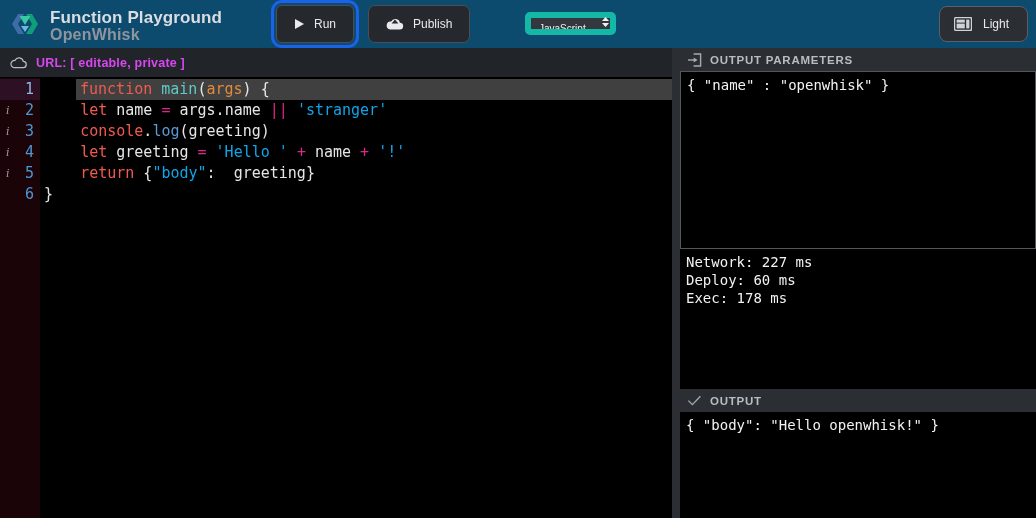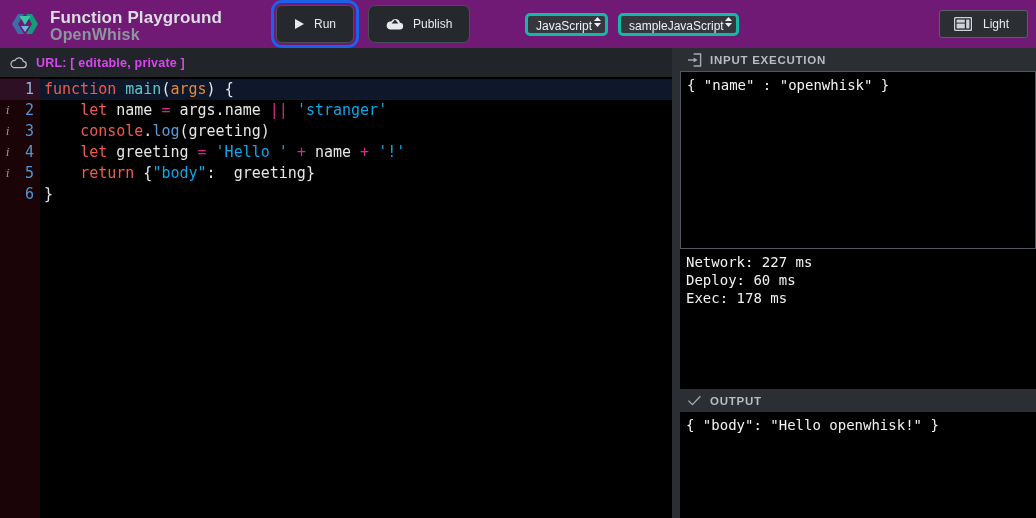--- a/index.html
+++ b/index.html
@@ -12,21 +12,21 @@
   #app {
     position: relative;
     width: 1036px; height: 518px;
     display: flex; flex-direction: column;
     background: #2b2e33;
   }
 
   
   .header {
     height: 48px; flex: 0 0 48px;
-    background: #701a75;
+    background: #0c4a6e;
     display: flex; 
     padding: 0 8px 0 10px;
     position: relative;
   }
   .brand { display: flex; align-items: center; gap: 10px; }
   .brand-logo { width: 30px; height: 30px; display: block; }
   .brand-text { display: flex; flex-direction: column; justify-content: center; line-height: 1; }
   .brand-title {
     font-size: 17px; font-weight: bold; color: #dadde1;
     letter-spacing: 0.1px; line-height: 19px;
@@ -60,46 +60,46 @@
   }
   .btn .glyph { display: inline-flex; align-items: center; justify-content: center; }
 
   .selects {
     position: absolute; left: 525px; top: 0;
     height: 48px; display: flex; align-items: center; gap: 10px;
   }
   select.sel {
     appearance: none; -webkit-appearance: none;
     background: #34373d;
-    border: 3px solid #14b8a6;
+    border: 6px solid #14b8a6;
     border-radius: 5px;
     color: #f0f1f3;
-    font-size: 12px;
+    font-size: 10px;
     font-family: "Liberation Sans", sans-serif;
     height: 23px;
-    padding: 0 12px 0 8px;
+    padding: 0 24px 0 8px;
     cursor: pointer;
     line-height: 21px;
   }
   .selwrap { position: relative; display: inline-block; }
   .selwrap .arrows {
     position: absolute; right: 6px; top: 50%;
     transform: translateY(-50%);
     pointer-events: none; display: block;
   }
 
   .header-right {
     position: absolute; right: 8px; top: 0;
     height: 48px; display: flex; align-items: center;
   }
   .btn-light {
     background: #2b2e33;
     border: 1px solid #5a5f68;
-    border-radius: 3px;
-    height: 28px; padding: 0 18px 0 14px;
+    border-radius: 8px;
+    height: 36px; padding: 0 18px 0 14px;
     gap: 11px;
   }
 
   
   .body {
     flex: 1 1 auto;
     display: flex;
     min-height: 0;
     background: #2b2e33;
   }
@@ -166,21 +166,21 @@
     font-size: 8px; color: #7a7a80; line-height: 21px;
   }
   .cl {
     height: 21px; line-height: 21px;
     font-family: "DejaVu Sans Mono", monospace;
     font-size: 15px;
     color: #e6e6e6;
     white-space: pre;
     padding-left: 4px;
   }
-  .cl.active { background: #0f172a; }
+  .cl.active { background: #404040; margin-left: 36px; }
   .k  { color: #f05a4f; }          
   .fn { color: #5ec8c8; }          
   .pa { color: #e08a3c; }          
   .st { color: #0ea5e9; }          
   .op { color: #e0268c; }          
   .me { color: #5a9ad6; }          
   .id { color: #e6e6e6; }
   .pn { color: #e6e6e6; }
 
   
@@ -275,31 +275,20 @@
           <option>JavaScript</option>
         </select>
         <span class="arrows">
           <svg width="9" height="14" viewBox="0 0 9 14">
             <polygon points="4.5,2 8,6 1,6" fill="#f0f1f3"></polygon>
             <polygon points="4.5,12 8,8 1,8" fill="#f0f1f3"></polygon>
           </svg>
         </span>
       </span>
 
-      <span class="selwrap">
-        <select class="sel">
-          <option>sampleJavaScript</option>
-        </select>
-        <span class="arrows">
-          <svg width="9" height="14" viewBox="0 0 9 14">
-            <polygon points="4.5,2 8,6 1,6" fill="#f0f1f3"></polygon>
-            <polygon points="4.5,12 8,8 1,8" fill="#f0f1f3"></polygon>
-          </svg>
-        </span>
-      </span>
     </div>
 
     <div class="header-right">
       <button class="btn btn-light">
         <span class="glyph">
           <svg width="18" height="14" viewBox="0 0 18 14">
             <rect x="0.5" y="0.5" width="17" height="13" rx="1.5" fill="none" stroke="#cfd2d7" stroke-width="1.4"></rect>
             <rect x="2.6" y="2.6" width="8.2" height="3" fill="#cfd2d7"></rect>
             <rect x="2.6" y="6.6" width="8.2" height="4.8" fill="#cfd2d7"></rect>
             <rect x="12.2" y="2.6" width="3.2" height="8.8" fill="#cfd2d7"></rect>
@@ -369,21 +358,21 @@
 
       <div class="panel p-input">
         <div class="panel-head">
           <span class="icon">
             <svg width="15" height="14" viewBox="0 0 15 14">
               <path d="M6.6 1H13.6V13H6.6" fill="none" stroke="#a7abb2" stroke-width="1.4"></path>
               <path d="M1 7H8.6" stroke="#a7abb2" stroke-width="1.4"></path>
               <polygon points="10.6,7 6.6,4.4 6.6,9.6" fill="#a7abb2"></polygon>
             </svg>
           </span>
-          <span class="panel-title">INPUT EXECUTION</span>
+          <span class="panel-title">OUTPUT PARAMETERS</span>
         </div>
         <div class="panel-body">{ "name" : "openwhisk" }</div>
       </div>
 
       <div class="panel p-exec">
         <div class="panel-body noborder">Network: 227 ms
 Deploy: 60 ms
 Exec: 178 ms</div>
       </div>
 

